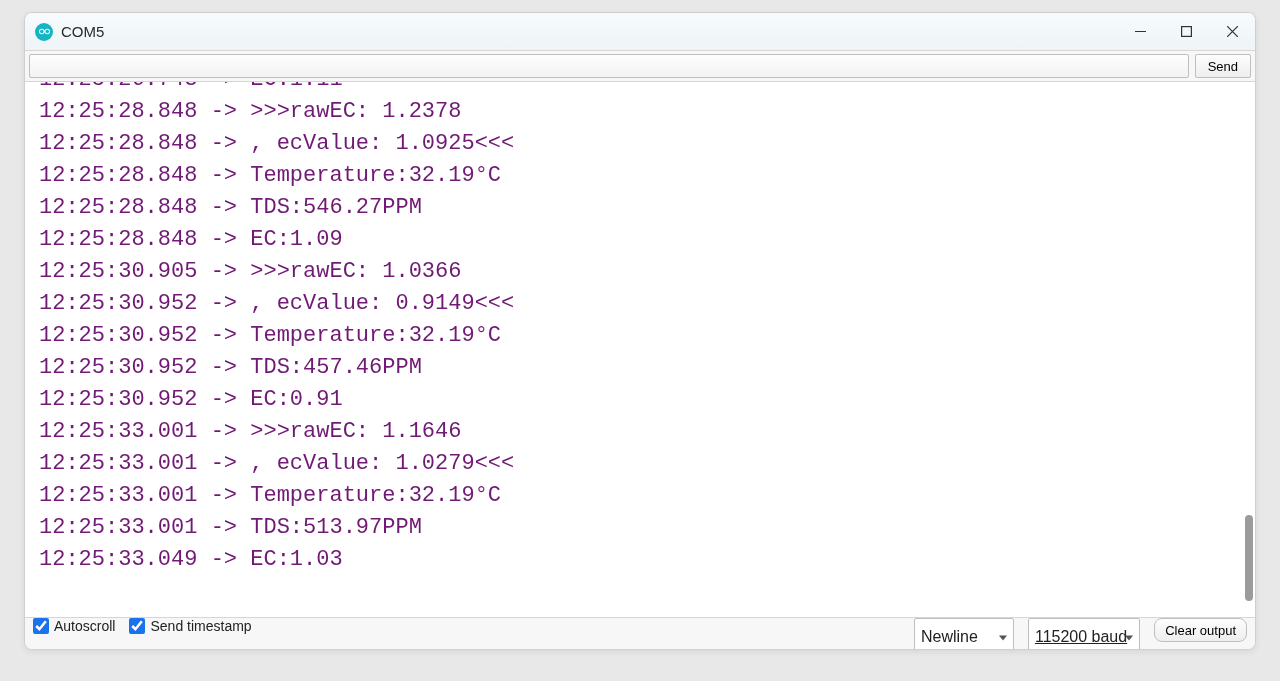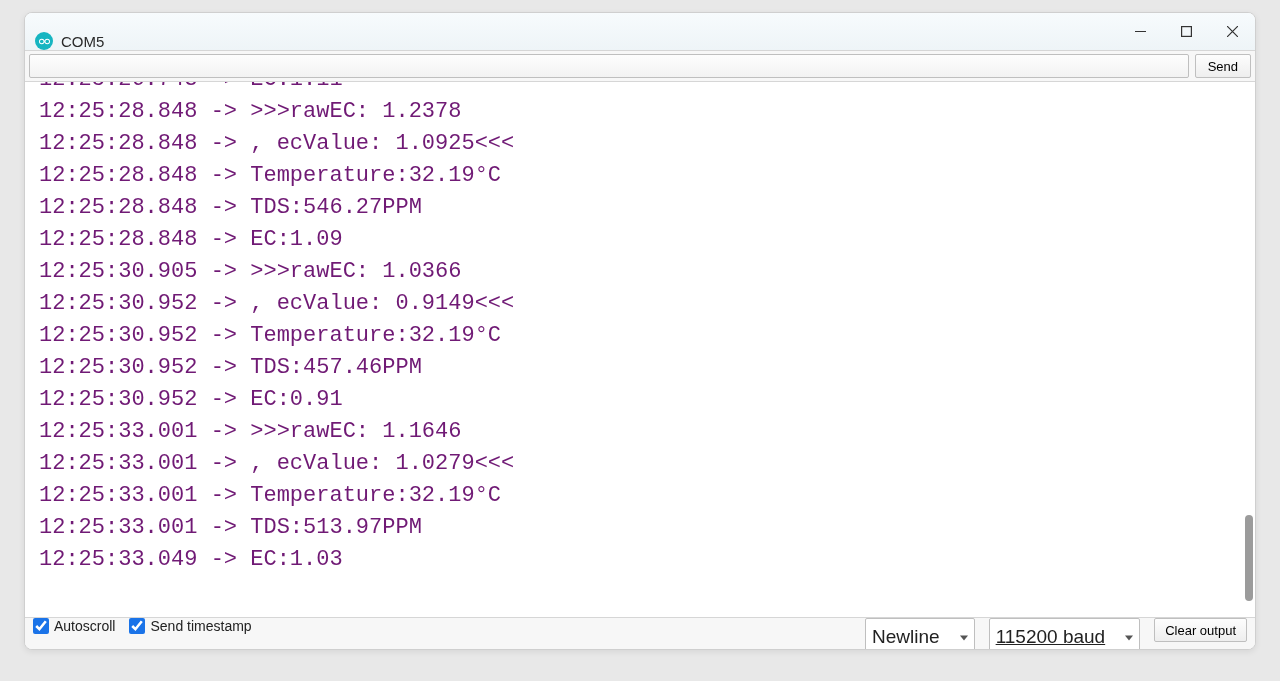--- a/index.html
+++ b/index.html
@@ -21,21 +21,21 @@
     display: flex;
     flex-direction: column;
     box-shadow: 0 2px 6px rgba(0,0,0,0.08);
     overflow: hidden;
     position: relative;
   }
   .titlebar {
     height: 38px;
     background: linear-gradient(#f7fbfd,#eef4f7);
     display: flex;
-    align-items: flex-end;
+    align-items: center;
     padding: 0 0 0 10px;
     border-bottom: 1px solid #d6d6d6;
   }
   .app-icon {
     width: 18px; height: 18px;
     border-radius: 50%;
     background: #16b5c1;
     display:flex; align-items:center; justify-content:center;
     margin-right: 8px;
     color:#fff; font-size:11px; font-weight:bold;
@@ -126,38 +126,38 @@
     width:16px; height:16px;
     accent-color:#1a73e8;
     cursor:pointer;
   }
   .spacer { flex:1; }
   .sel {
     height:38px;
     border:1px solid #bfbfbf;
     border-radius:2px;
     background:#fff;
-    font-size:19px;
-    padding:0 34px 0 6px;
+    font-size:16px;
+    padding:0 12px 0 6px;
     position:relative;
     display:flex; align-items:center;
     cursor:pointer;
     min-width:100px;
   }
   .sel.baud { min-width:110px;text-decoration:underline; }
   .sel::after {
     content:"";
     position:absolute; right:6px; top:50%; transform:translateY(-30%);
     border-left:4px solid transparent;
     border-right:4px solid transparent;
     border-top:5px solid #555;
   }
   .clear-btn {
     padding:0 10px; height:24px;
-    border:1px solid #bfbfbf; border-radius:2px;
+    border:1px solid #bfbfbf; border-radius:8px;
     background:linear-gradient(#fdfdfd,#eeeeee);
     font-size:13px; cursor:pointer;
   }
 </style>
 </head>
 <body>
 
 <div class="window">
 
   <div class="titlebar">

